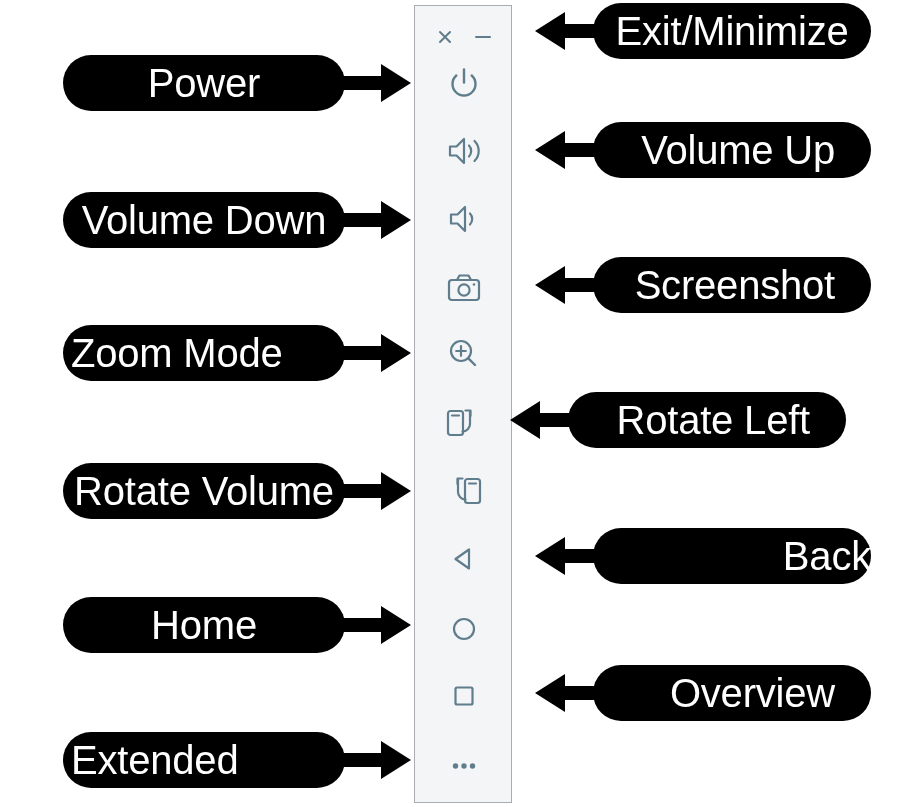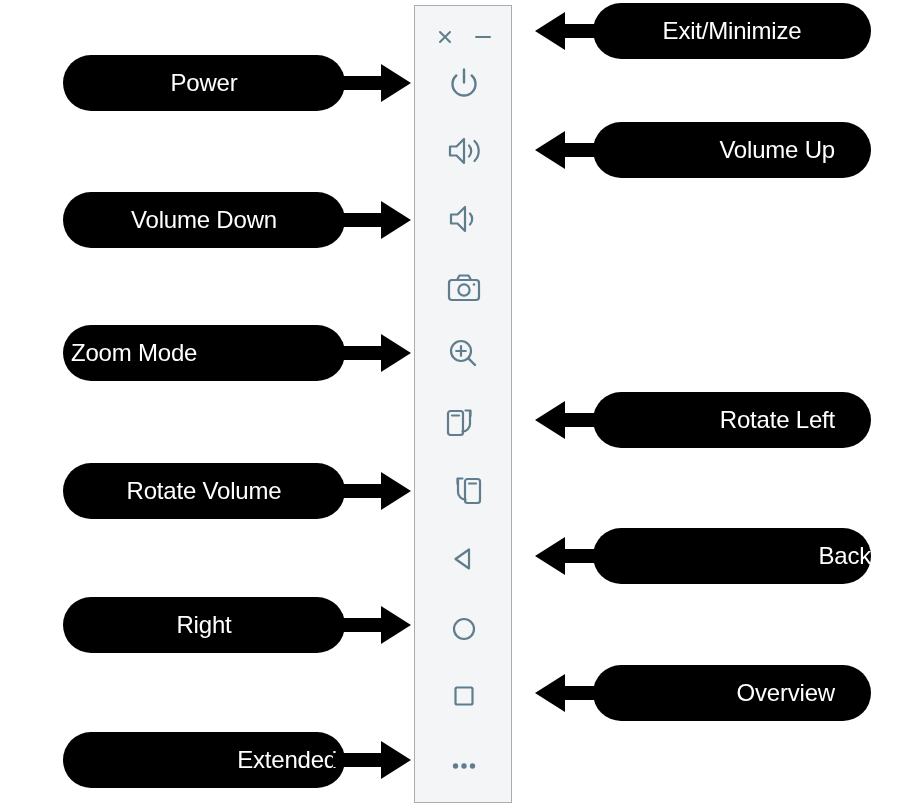--- a/index.html
+++ b/index.html
@@ -38,21 +38,21 @@
     position:absolute;height:56px;
   }
   .pill{
     position:absolute;top:0;height:56px;
     background:#000;border-radius:28px;
     display:flex;align-items:center;
     box-sizing:border-box;
   }
   .pill span{
     color:#fff;
-    font-size:24px;
+    font-size:40px;
     line-height:1;
     white-space:nowrap;
     letter-spacing:-0.2px;
   }
   .arrow{
     position:absolute;top:0;height:56px;width:0;
   }
   .arrow svg{position:absolute;left:0;top:0;display:block;}
 
   
@@ -203,32 +203,32 @@
     </div>
     <div class="arrow">
       <svg width="348" height="56" viewBox="0 0 348 56">
         <path d="M270 21 L318 21 L318 9 L348 28 L318 47 L318 35 L270 35 Z" fill="#000"></path>
       </svg>
     </div>
   </div>
 
   <div class="callout left" style="left:63px;top:597px;width:348px">
     <div class="pill" style="left:0;width:282px">
-      <span style="width:100%;text-align:center">Right</span>
+      <span style="width:100%;text-align:center">Home</span>
     </div>
     <div class="arrow">
       <svg width="348" height="56" viewBox="0 0 348 56">
         <path d="M270 21 L318 21 L318 9 L348 28 L318 47 L318 35 L270 35 Z" fill="#000"></path>
       </svg>
     </div>
   </div>
 
   <div class="callout left" style="left:63px;top:732px;width:348px">
     <div class="pill" style="left:0;width:282px">
-      <span style="width:100%;text-align:right">Extended</span>
+      <span style="width:100%;text-align:left">Extended</span>
     </div>
     <div class="arrow">
       <svg width="348" height="56" viewBox="0 0 348 56">
         <path d="M270 21 L318 21 L318 9 L348 28 L318 47 L318 35 L270 35 Z" fill="#000"></path>
       </svg>
     </div>
   </div>
 
   <div class="callout right" style="left:519px;top:3px;width:352px">
     <div class="arrow">
@@ -245,22 +245,32 @@
     <div class="arrow">
       <svg width="352" height="56" viewBox="0 0 352 56">
         <path d="M94 21 L46 21 L46 9 L16 28 L46 47 L46 35 L94 35 Z" fill="#000"></path>
       </svg>
     </div>
     <div class="pill" style="left:74px;width:278px;justify-content:flex-end">
       <span style="padding-right:36px">Volume Up</span>
     </div>
   </div>
 
-
-  <div class="callout right" style="left:519px;top:392px;width:352px">
+  <div class="callout right" style="left:519px;top:257px;width:352px">
+    <div class="arrow">
+      <svg width="352" height="56" viewBox="0 0 352 56">
+        <path d="M94 21 L46 21 L46 9 L16 28 L46 47 L46 35 L94 35 Z" fill="#000"></path>
+      </svg>
+    </div>
+    <div class="pill" style="left:74px;width:278px;justify-content:flex-end">
+      <span style="padding-right:36px">Screenshot</span>
+    </div>
+  </div>
+
+  <div class="callout right" style="left:494px;top:392px;width:352px">
     <div class="arrow">
       <svg width="352" height="56" viewBox="0 0 352 56">
         <path d="M94 21 L46 21 L46 9 L16 28 L46 47 L46 35 L94 35 Z" fill="#000"></path>
       </svg>
     </div>
     <div class="pill" style="left:74px;width:278px;justify-content:flex-end">
       <span style="padding-right:36px">Rotate Left</span>
     </div>
   </div>
 

